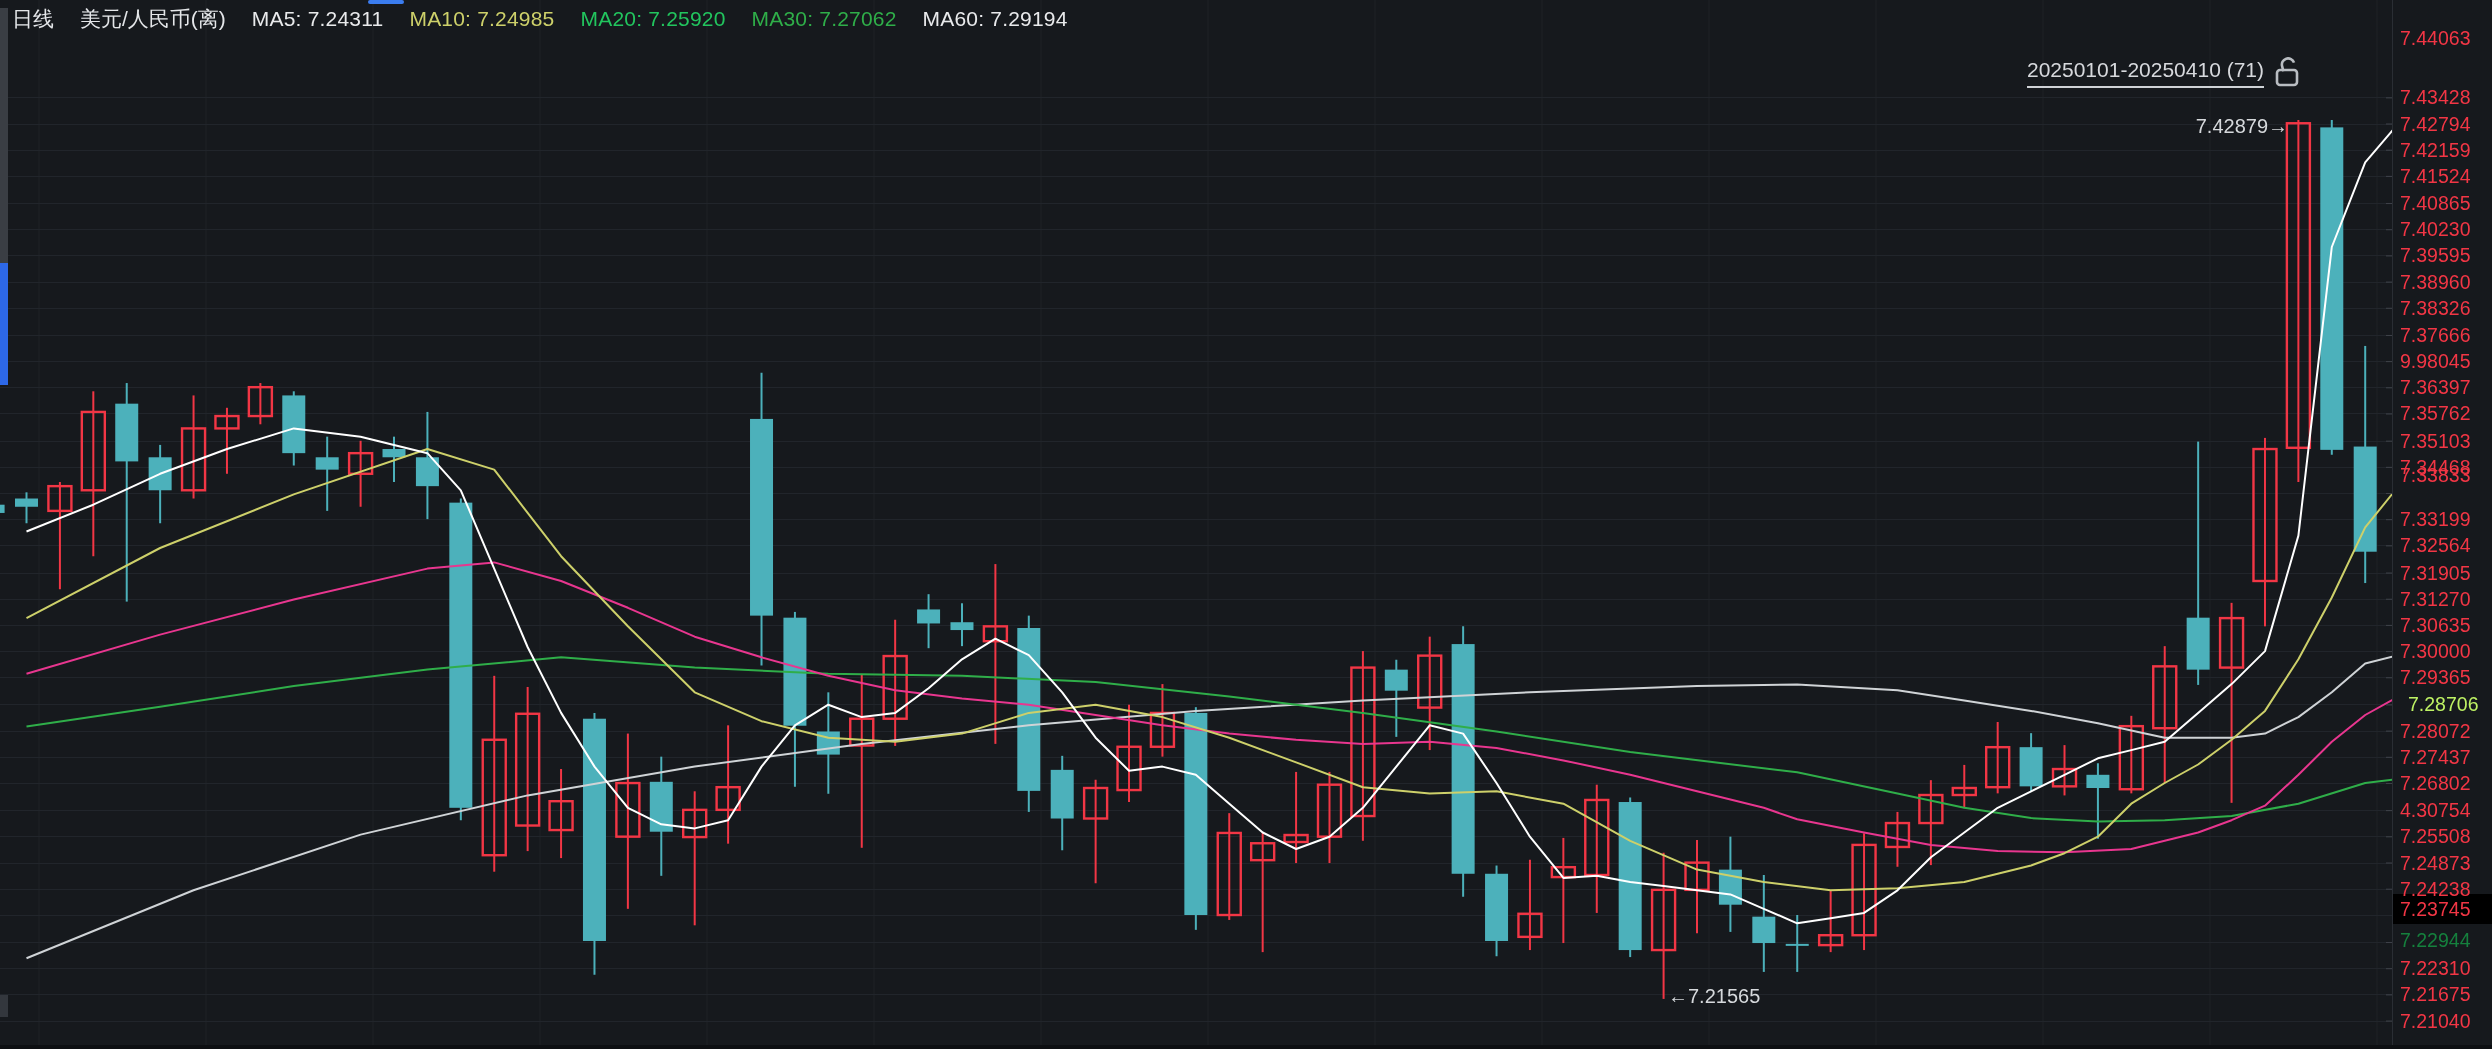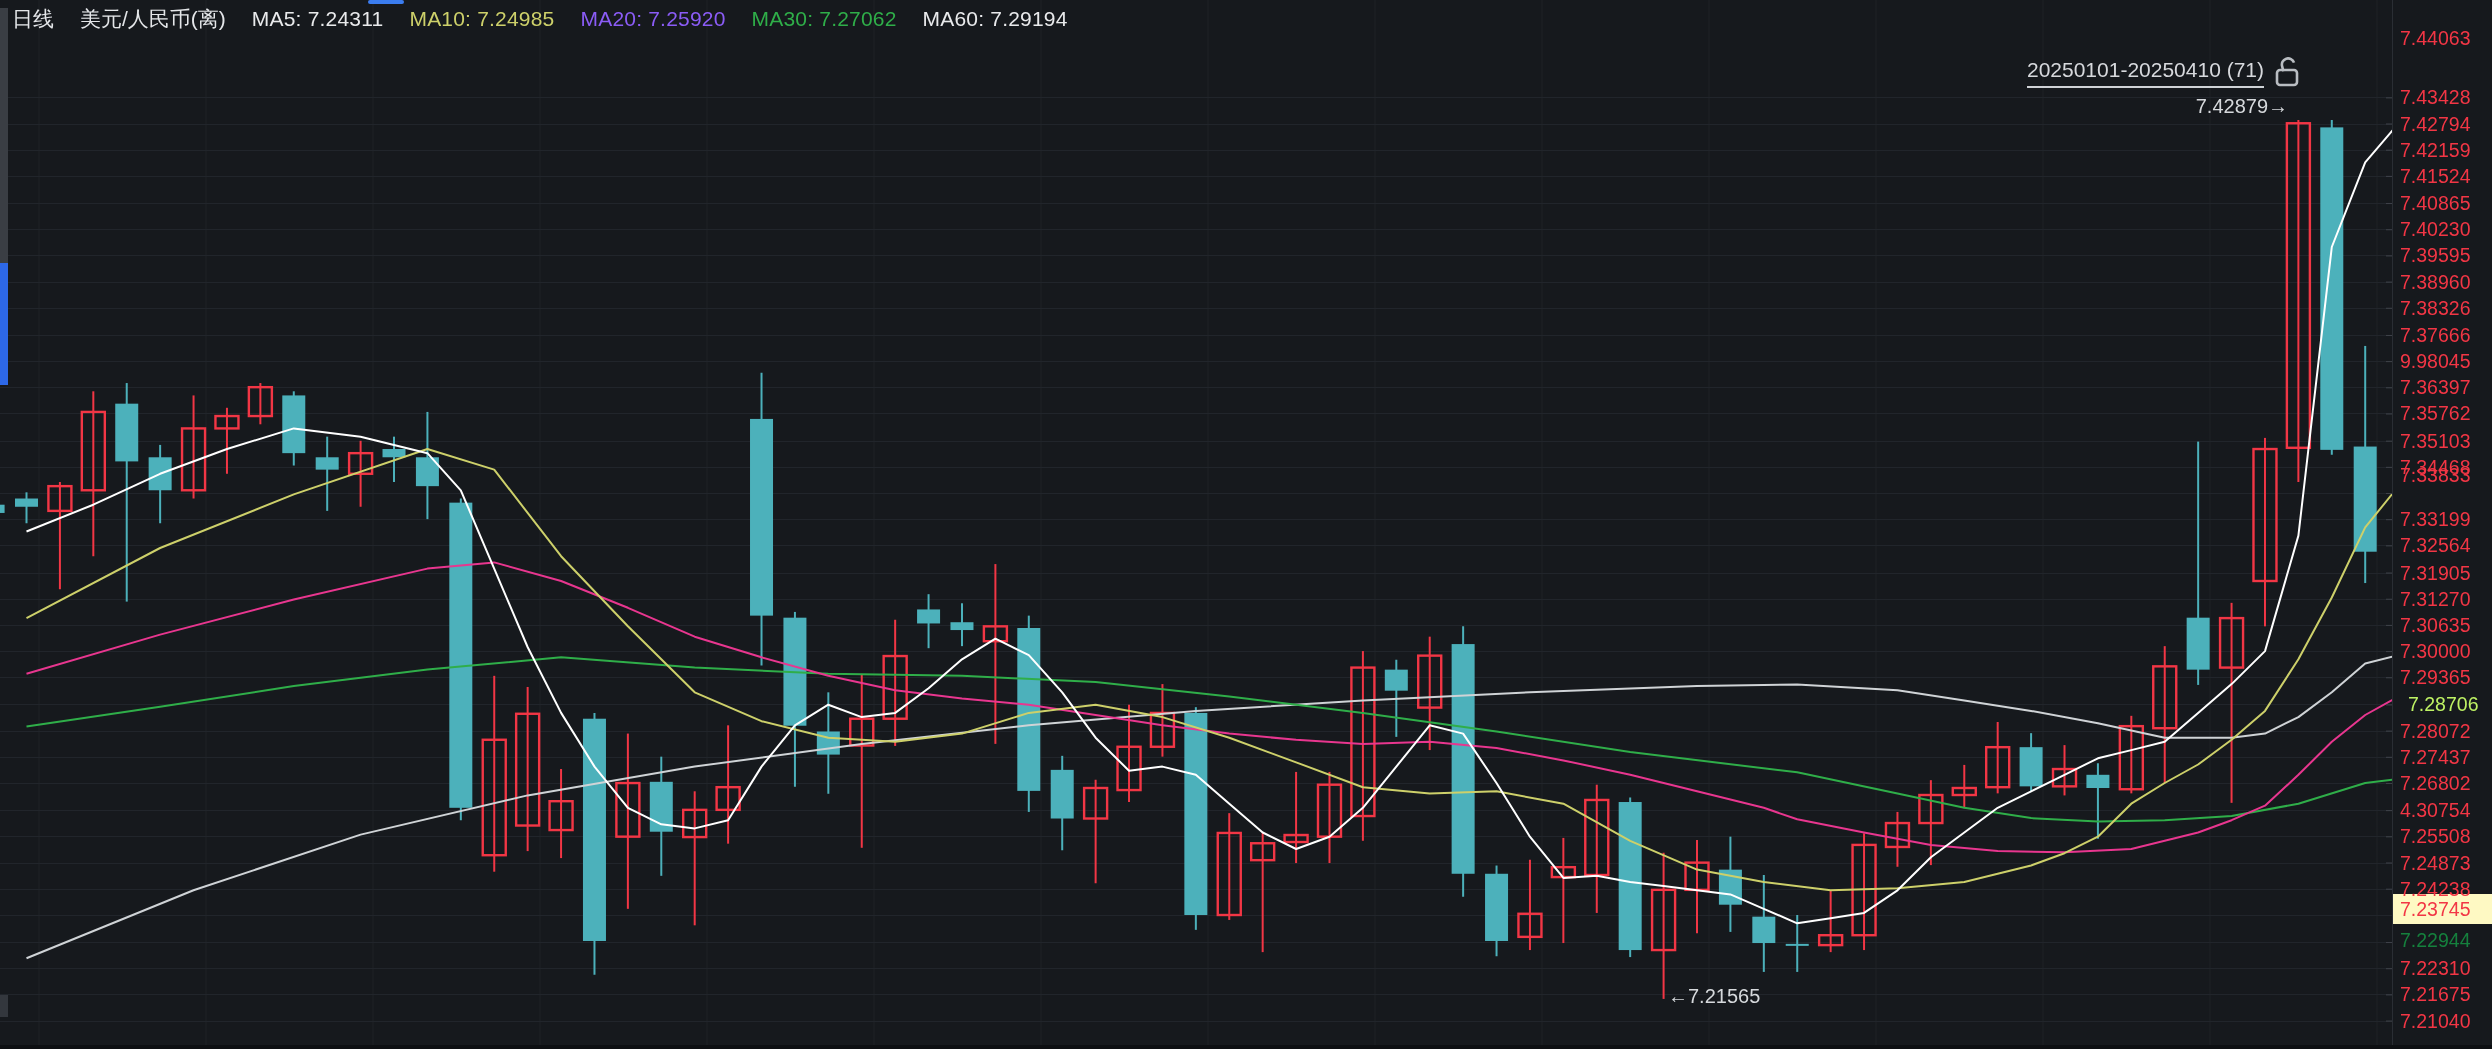--- a/index.html
+++ b/index.html
@@ -280,39 +280,39 @@
   <div class="edge-thumb" style="top:263px;height:122px;"></div>
   <div class="edge-notch" style="top:995px;height:22px;"></div>
 
   <div class="top-indicator" style="left:368px;width:36px;"></div>
 
   <div id="legend">
     <span class="title">日线</span>
     <span class="title">美元/人民币(离)</span>
     <span class="ma" style="color: rgb(233, 234, 236);">MA5: 7.24311</span>
     <span class="ma" style="color: rgb(205, 208, 106);">MA10: 7.24985</span>
-    <span class="ma" style="color: #8b5cf6;">MA20: 7.25920</span>
+    <span class="ma" style="color: #22c55e;">MA20: 7.25920</span>
     <span class="ma" style="color: rgb(47, 174, 73);">MA30: 7.27062</span>
     <span class="ma" style="color: rgb(233, 234, 236);">MA60: 7.29194</span>
   </div>
 
   <div id="range-box">
     <span id="range-label">20250101-20250410 (71)</span>
     <svg id="lock-icon" width="30" height="32" viewBox="0 0 30 32">
       <rect x="5" y="14" width="20" height="15" rx="3" fill="none" stroke="#b9bdc2" stroke-width="2.6"></rect>
       <path d="M10 14 V 9 A 6.2 6.2 0 0 1 22.4 8.2" fill="none" stroke="#b9bdc2" stroke-width="2.6" transform="rotate(-14 16 9)"></path>
     </svg>
   </div>
 
-  <div class="annot" id="annot-high" style="right:204px;top:94px;">7.42879→</div>
+  <div class="annot" id="annot-high" style="right:204px;top:114px;">7.42879→</div>
   <div class="annot" id="annot-low" style="left:1668px;top:984px;">←7.21565</div>
 
   <div id="y-axis">
     <div class="axis-lbl" id="axis-top-label" style="top:28px;">7.44063</div>
-    <div id="axis-highlight" style="top: 894.029px; background: #fef9c3;">
+    <div id="axis-highlight" style="top: 894.029px; background: #000000;">
       <span>7.23745</span>
     </div>
   <div class="axis-lbl" style="top: 87.3609px; color: rgb(242, 54, 69);">7.43428</div>
       <div class="axis-lbl" style="top: 113.505px; color: rgb(242, 54, 69);">7.42794</div>
       <div class="axis-lbl" style="top: 139.691px; color: rgb(242, 54, 69);">7.42159</div>
       <div class="axis-lbl" style="top: 165.876px; color: rgb(242, 54, 69);">7.41524</div>
       <div class="axis-lbl" style="top: 193.051px; color: rgb(242, 54, 69);">7.40865</div>
       <div class="axis-lbl" style="top: 219.237px; color: rgb(242, 54, 69);">7.40230</div>
       <div class="axis-lbl" style="top: 245.422px; color: rgb(242, 54, 69);">7.39595</div>
       <div class="axis-lbl" style="top: 271.608px; color: rgb(242, 54, 69);">7.38960</div>

